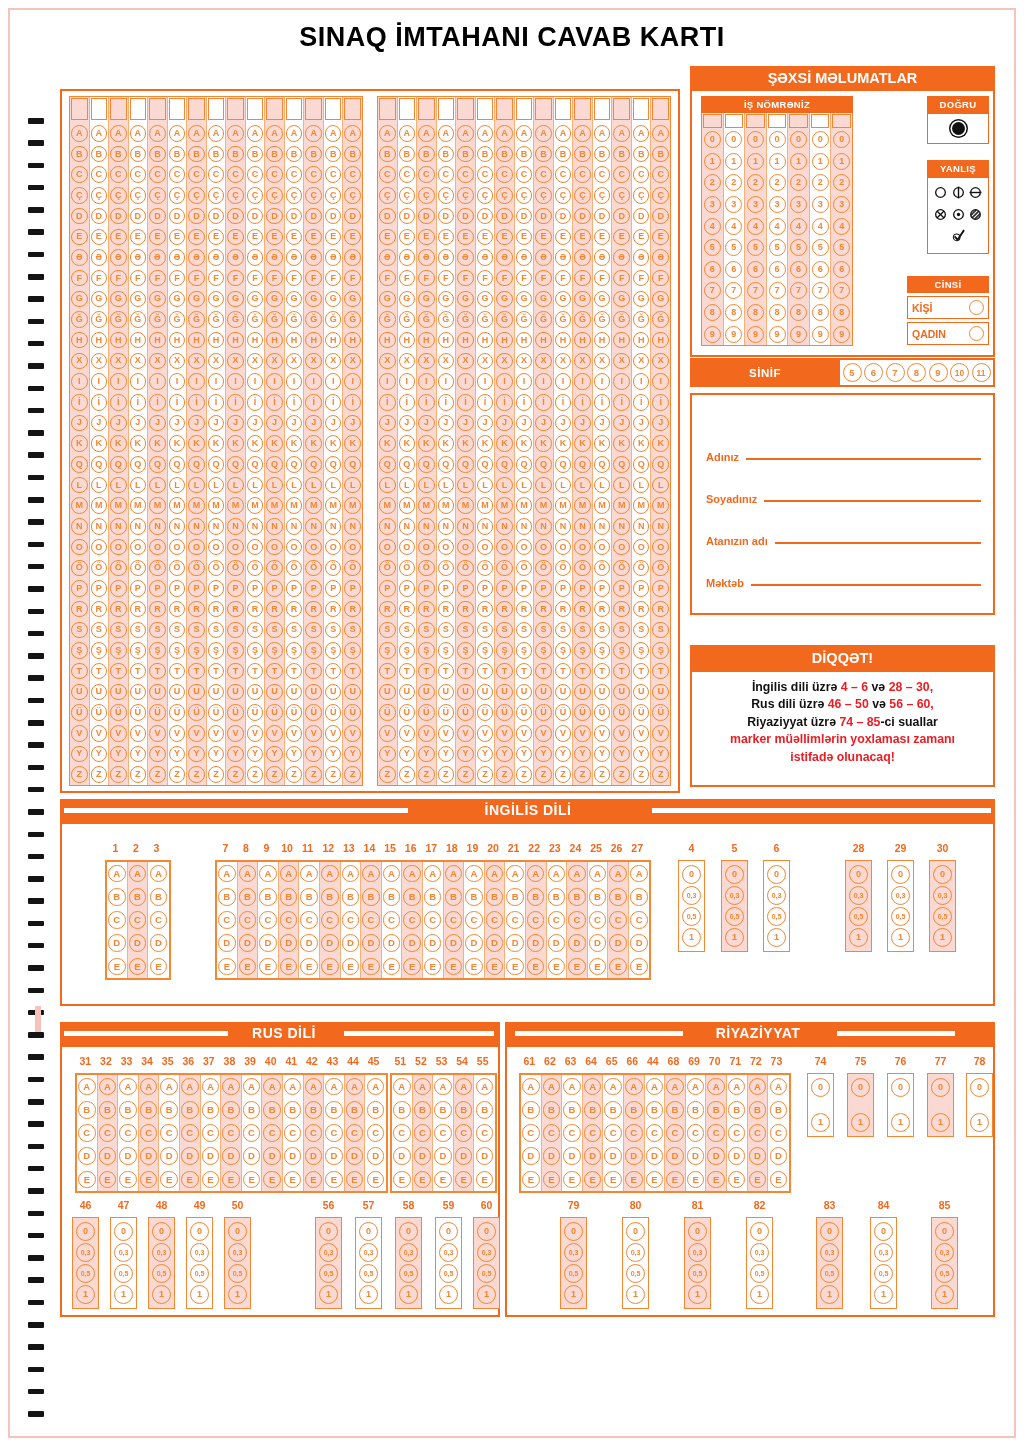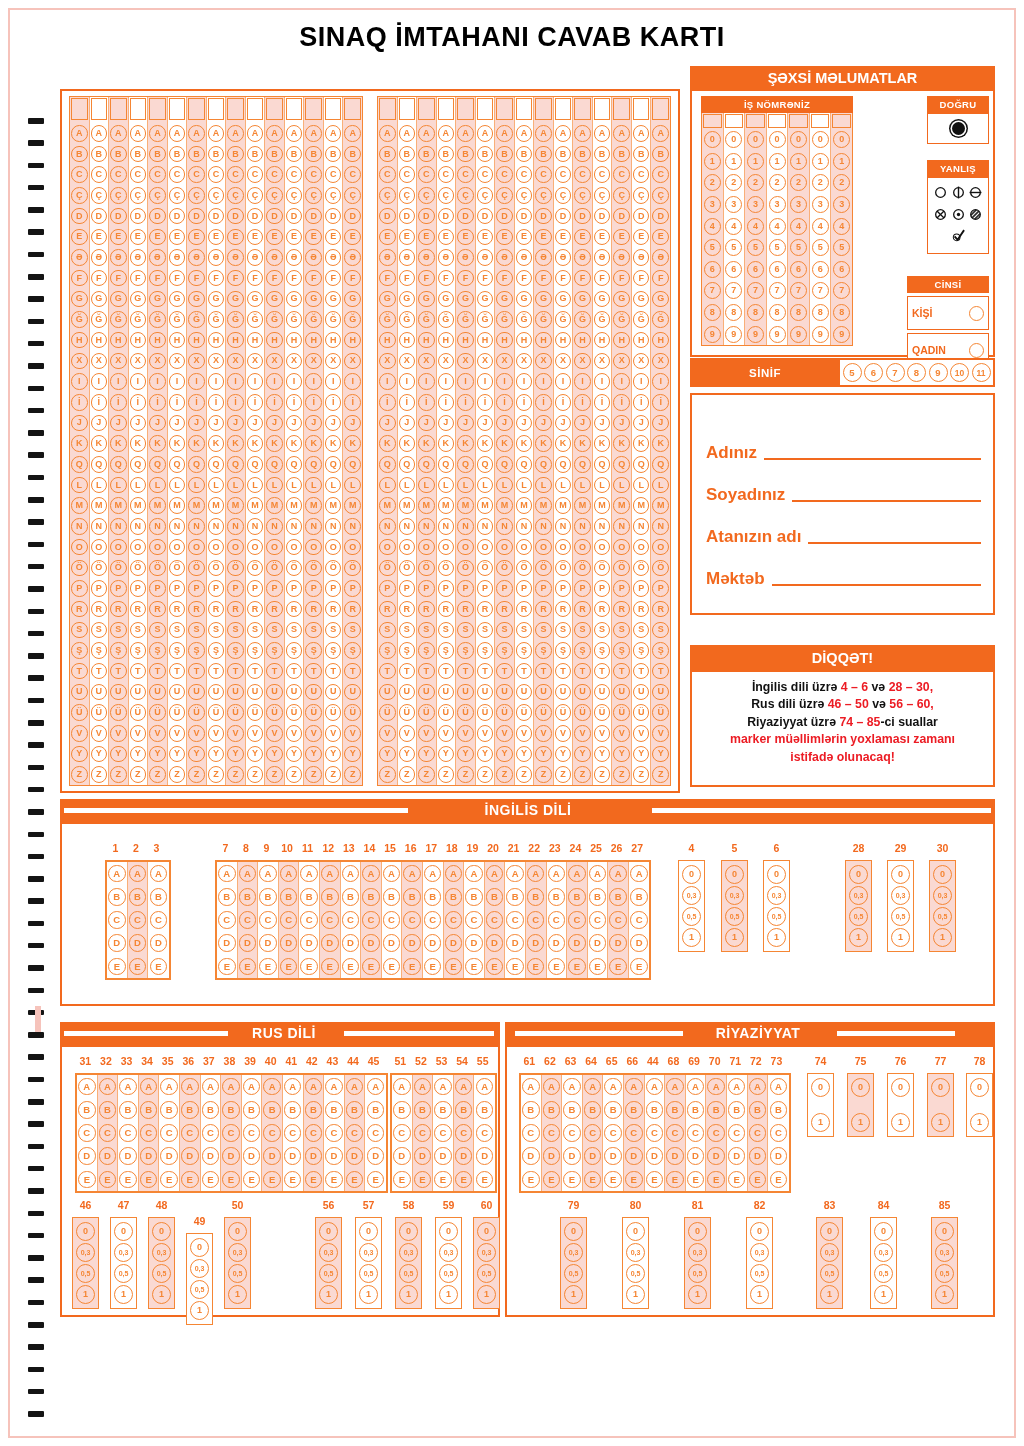--- a/index.html
+++ b/index.html
@@ -59,39 +59,39 @@
   .dogru-body{position:absolute;top:17px;left:0;right:0;bottom:0;border:1.5px solid var(--orange);
               background:#fff;display:flex;align-items:center;justify-content:center}
   .dogru-dot{width:13px;height:13px;background:#111;border-radius:50%;
              box-shadow:0 0 0 1.5px #fff,0 0 0 3px #111}
   .yanlis{position:absolute;left:235px;top:69px;width:62px;height:94px}
   .yanlis-body{position:absolute;top:17px;left:0;right:0;bottom:0;border:1.5px solid var(--orange);
                background:#fff;padding:3px 2px;display:flex;flex-direction:column;justify-content:space-evenly}
   .yl-row{display:flex;justify-content:space-evenly;align-items:center}
   .cinsi{position:absolute;left:215px;top:185px;width:82px;height:76px}
   .cinsi-row{height:23px;border:1.5px solid var(--orange);margin-top:3px;background:#fff;
-             display:flex;align-items:center;justify-content:space-between;padding:16px 4px}
+             display:flex;align-items:center;justify-content:space-between;padding:0 4px}
   .cinsi-label{color:var(--orange);font-weight:700;font-size:10.5px}
   .cinsi-circle{width:15px;height:15px;border:1.5px solid var(--bub);border-radius:50%}
 
   
   .sinif-bar{position:absolute;left:690px;top:358px;width:305px;height:29px;display:flex}
   .sinif-label{width:150px;background:var(--orange);color:#fff;font-weight:700;font-size:11.5px;
                display:flex;align-items:center;justify-content:center;letter-spacing:.5px}
   .sinif-circles{flex:1;border:2px solid var(--orange);border-left:none;background:#fff;
                  display:flex;align-items:center;justify-content:space-evenly}
   .sinif-c{width:19px;height:19px;border:1.6px solid var(--bub);border-radius:50%;color:var(--bub);
            font-weight:700;font-size:9.5px;display:flex;align-items:center;justify-content:center}
   .sinif-c.wide{font-size:8.5px}
 
   
   .fields-box{position:absolute;left:690px;top:393px;width:305px;height:222px;
               border:2px solid var(--orange);background:#fff;padding:26px 12px 0 14px}
   .field-row{display:flex;align-items:flex-end;height:42px}
-  .field-label{color:var(--orange);font-weight:700;font-size:17px;white-space:nowrap}
+  .field-label{color:var(--orange);font-weight:700;font-size:11px;white-space:nowrap}
   .field-line{flex:1;margin-left:7px;margin-bottom:3px;border-bottom:2px solid var(--orange);height:0}
 
   
   .notice{position:absolute;left:690px;top:645px;width:305px;height:142px}
   .notice-header{height:25px;background:var(--orange);color:#fff;font-weight:700;font-size:14.5px;
                  display:flex;align-items:center;justify-content:center}
   .notice-body{position:absolute;top:25px;left:0;right:0;bottom:0;border:2px solid var(--orange);
                background:#fff;padding:7px 20px;text-align:center;font-size:12.3px;font-weight:700;
                line-height:1.42;color:#111}
   .red{color:var(--red)}
@@ -4440,21 +4440,21 @@
         </div>
         <div class="open-item" style="left: 86px; top: 152px;">
           <div class="open-num">48</div>
           <div class="open-box h4 pink">
             <span class="bub open-bub">0</span>
             <span class="bub open-bub sm">0,3</span>
             <span class="bub open-bub sm">0,5</span>
             <span class="bub open-bub">1</span>
           </div>
         </div>
-        <div class="open-item" style="left: 124px; top: 168px;">
+        <div class="open-item" style="left: 124px; top: 152px;">
           <div class="open-num">49</div>
           <div class="open-box h4">
             <span class="bub open-bub">0</span>
             <span class="bub open-bub sm">0,3</span>
             <span class="bub open-bub sm">0,5</span>
             <span class="bub open-bub">1</span>
           </div>
         </div>
         <div class="open-item" style="left: 162px; top: 152px;">
           <div class="open-num">50</div>

